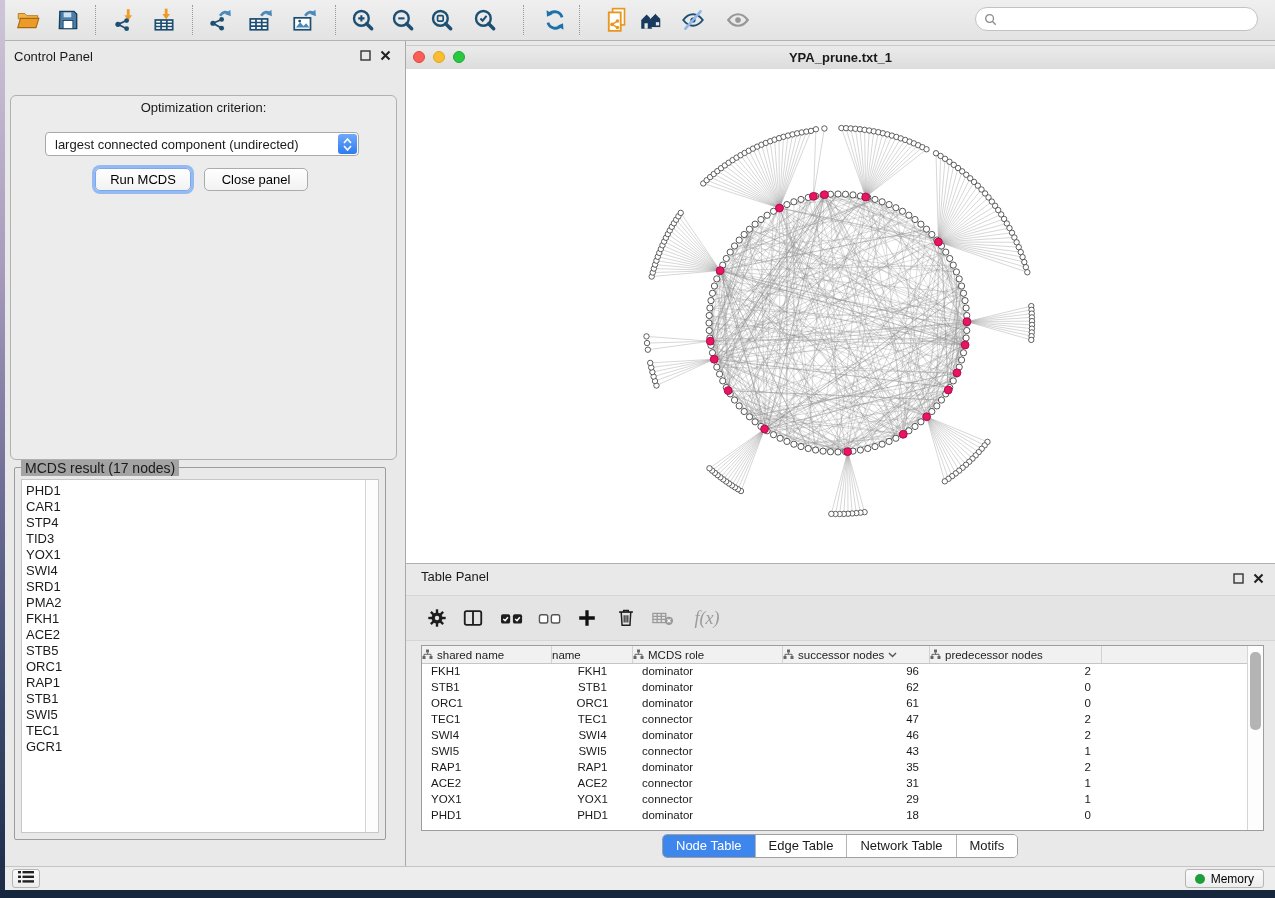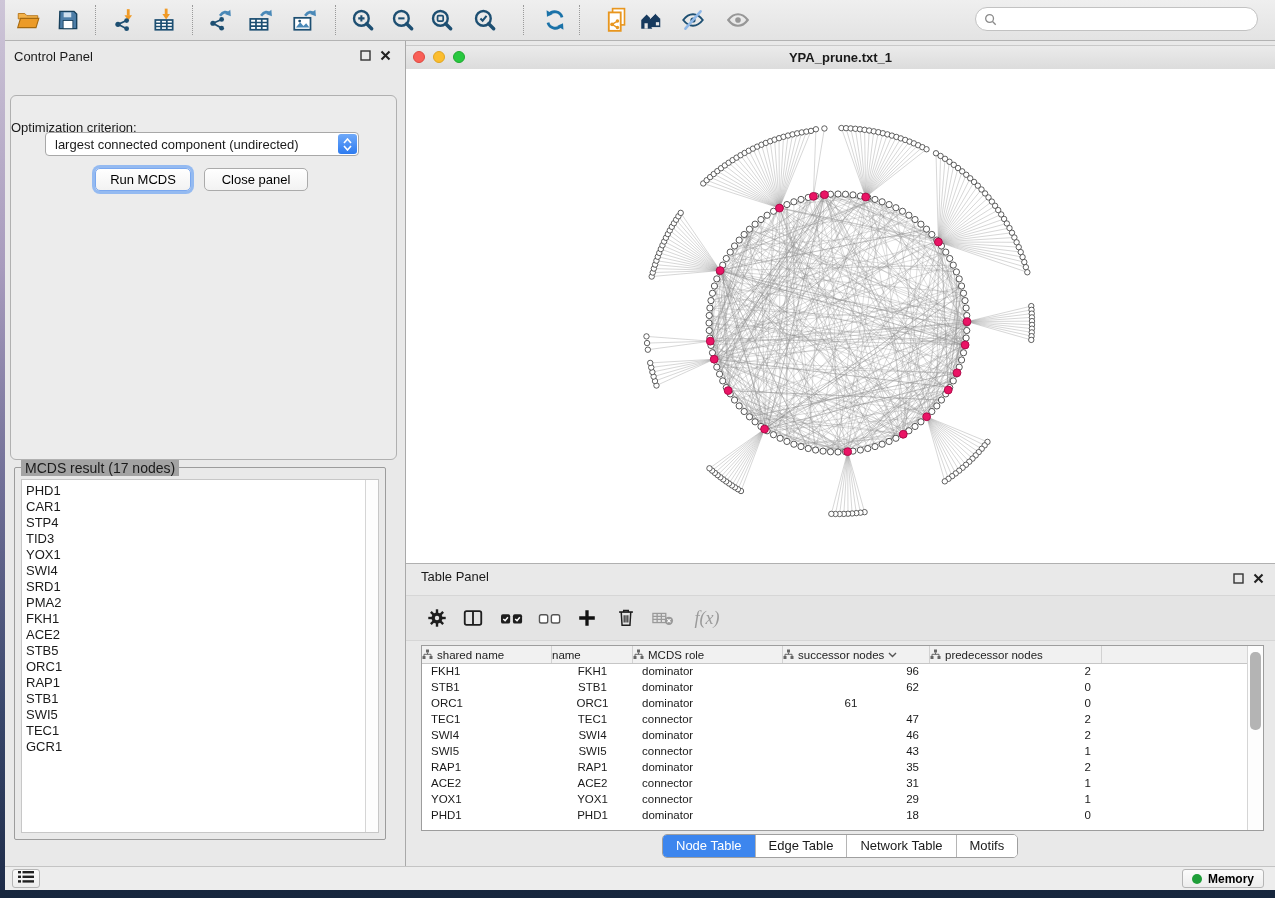--- a/index.html
+++ b/index.html
@@ -23,21 +23,21 @@
   
   .ctrl{position:absolute;left:0;top:41px;width:401px;height:825px;background:#e9e9e9;border-right:1px solid #a9a9a9;box-sizing:border-box;}
   .panel-title{position:absolute;left:9px;top:8px;font-size:13px;}
   .wbtns{position:absolute;top:9px;display:flex;gap:9px;}
   .seg{position:absolute;display:flex;border:1px solid #9f9f9f;border-radius:5px;overflow:hidden;background:#fff;height:21px;}
   .seg-tab{font-size:13px;line-height:21px;padding:0 13px;background:#fff;border-right:1px solid #b5b5b5;cursor:pointer;white-space:nowrap;}
   .seg-tab:last-child{border-right:none;}
   .seg-tab.active{background:#3d86ee;color:#fff;}
   .inner-panel{position:absolute;left:5px;top:54px;width:385px;height:363px;background:#ececec;
        border:1px solid #b0b0b0;border-radius:6px;}
-  .opt-label{position:absolute;top:24px;width:100%;font-size:13px;}
+  .opt-label{position:absolute;top:4px;width:100%;text-align:center;font-size:13px;}
   .select{position:absolute;left:34px;top:36px;width:314px;height:24px;background:#fff;border:1px solid #a8a8a8;
        border-radius:4px;box-sizing:border-box;display:flex;align-items:center;cursor:pointer;}
   .select .val{flex:1;font-size:13px;padding-left:9px;white-space:nowrap;overflow:hidden;}
   .stepper{width:19px;height:20px;margin-right:1px;border-radius:3px;
        background:linear-gradient(#6fa9f9,#2d7bf0);display:flex;flex-direction:column;align-items:center;justify-content:center;gap:1px;}
   .stepper svg{display:block;}
   .btn{position:absolute;height:23px;background:linear-gradient(#ffffff,#f2f2f2);border:1px solid #ababab;border-radius:5px;
        font-size:13px;font-family:"Liberation Sans",sans-serif;cursor:pointer;}
   .btn.focused{box-shadow:0 0 0 3px rgba(77,145,245,.55);border-color:#7aa8ef;}
   .groupbox{position:absolute;left:9px;top:426px;width:370px;height:371px;border:1px solid #9c9c9c;border-radius:2px;}
@@ -73,21 +73,21 @@
   .tbl .vtrack{width:15px;}
   .thumb{position:absolute;left:2px;right:2px;border-radius:5px;background:#b4b4b4;}
   .tp-tabs{position:absolute;top:270px;height:22px;}
   .tp-tabs .seg-tab{line-height:22px;}
 
   
   .status{position:absolute;left:0;top:866px;width:1270px;height:24px;background:#ededed;border-top:1px solid #c4c4c4;box-sizing:border-box;}
   .stbtn{position:absolute;left:7px;top:2px;width:28px;height:19px;background:linear-gradient(#fbfbfb,#ededed);
        border:1px solid #b5b5b5;border-radius:3px;padding:0;cursor:pointer;}
   .membtn{position:absolute;right:11px;top:2px;height:19px;background:linear-gradient(#fbfbfb,#ededed);
-       border:1px solid #b5b5b5;border-radius:3px;font-size:12px;display:flex;align-items:center;gap:6px;padding:0 9px;cursor:pointer;font-weight:bold;}
+       border:1px solid #b5b5b5;border-radius:3px;font-size:12px;display:flex;align-items:center;gap:6px;padding:0 9px;cursor:pointer;}
   .dot{width:10px;height:10px;border-radius:50%;}
 </style>
 </head>
 <body>
 
 <div class="desk-left"></div>
 
 <div class="win">
 
   <div class="toolbar">
@@ -1268,21 +1268,21 @@
             <div class="td" style="width: 130px; text-align: left; padding: 0px 0px 0px 9px;">STB1</div>
             <div class="td" style="width: 81px; text-align: center; padding: 0px;">STB1</div>
             <div class="td" style="width: 150px; text-align: left; padding: 0px 0px 0px 9px;">dominator</div>
             <div class="td" style="width: 147px; text-align: right; padding: 0px 11px 0px 0px;">62</div>
             <div class="td" style="width: 172px; text-align: right; padding: 0px 11px 0px 0px;">0</div>
           </div>
           <div class="tr">
             <div class="td" style="width: 130px; text-align: left; padding: 0px 0px 0px 9px;">ORC1</div>
             <div class="td" style="width: 81px; text-align: center; padding: 0px;">ORC1</div>
             <div class="td" style="width: 150px; text-align: left; padding: 0px 0px 0px 9px;">dominator</div>
-            <div class="td" style="width: 147px; text-align: center; padding: 0px 11px 0px 0px;">61</div>
+            <div class="td" style="width: 147px; text-align: right; padding: 0px 11px 0px 0px;">61</div>
             <div class="td" style="width: 172px; text-align: right; padding: 0px 11px 0px 0px;">0</div>
           </div>
           <div class="tr">
             <div class="td" style="width: 130px; text-align: left; padding: 0px 0px 0px 9px;">TEC1</div>
             <div class="td" style="width: 81px; text-align: center; padding: 0px;">TEC1</div>
             <div class="td" style="width: 150px; text-align: left; padding: 0px 0px 0px 9px;">connector</div>
             <div class="td" style="width: 147px; text-align: right; padding: 0px 11px 0px 0px;">47</div>
             <div class="td" style="width: 172px; text-align: right; padding: 0px 11px 0px 0px;">2</div>
           </div>
           <div class="tr">

